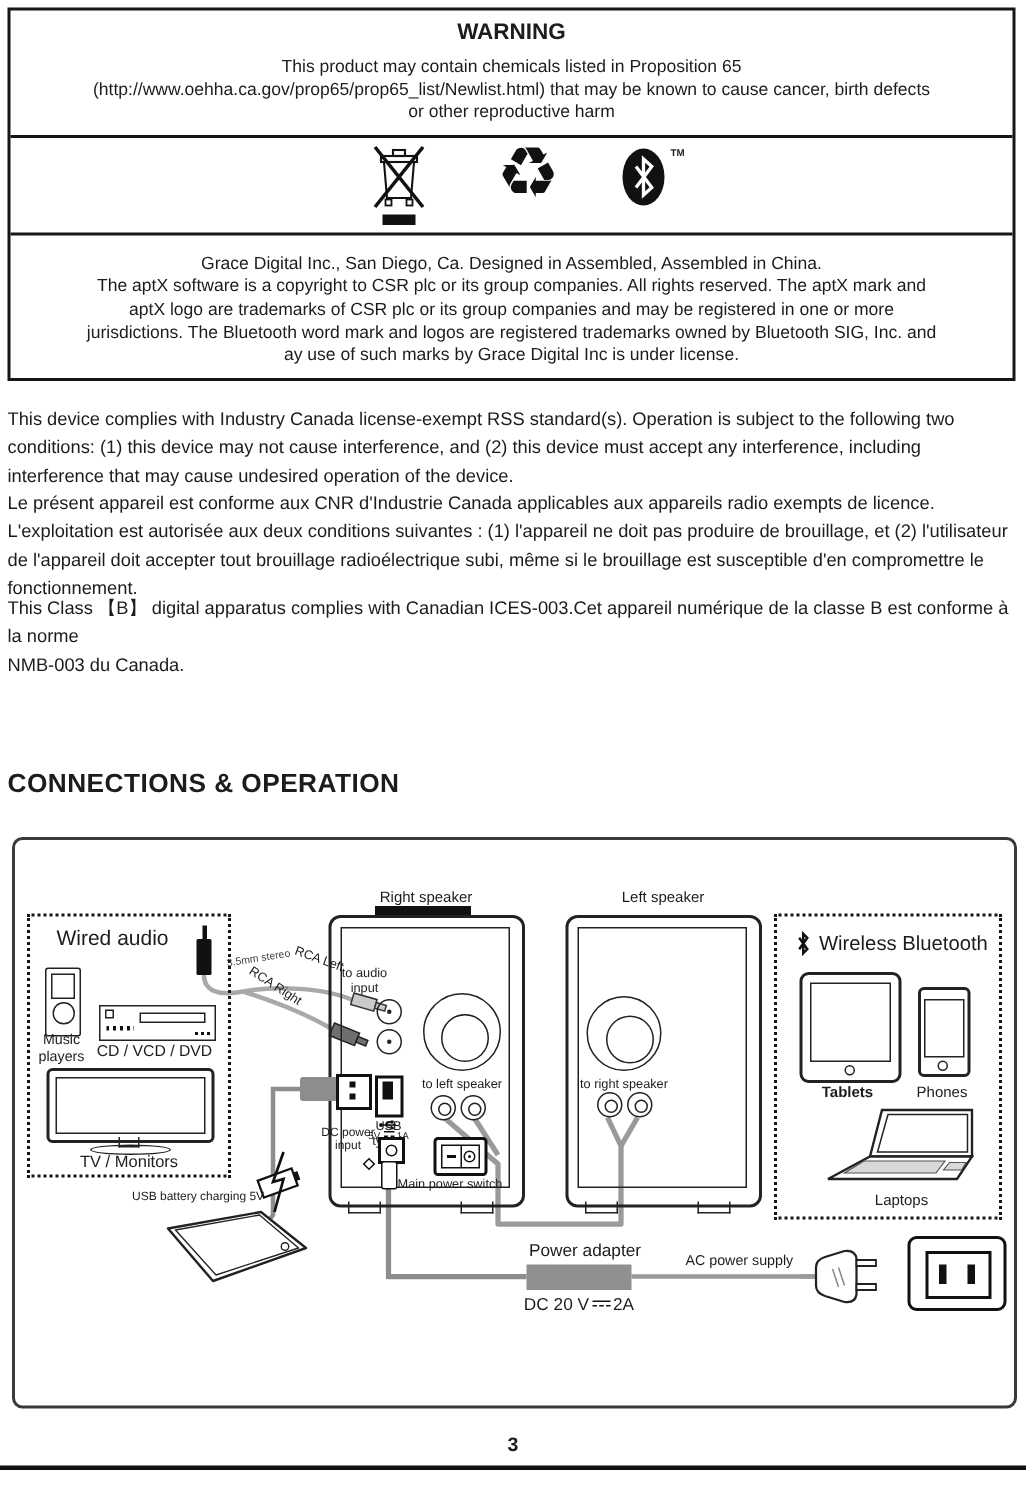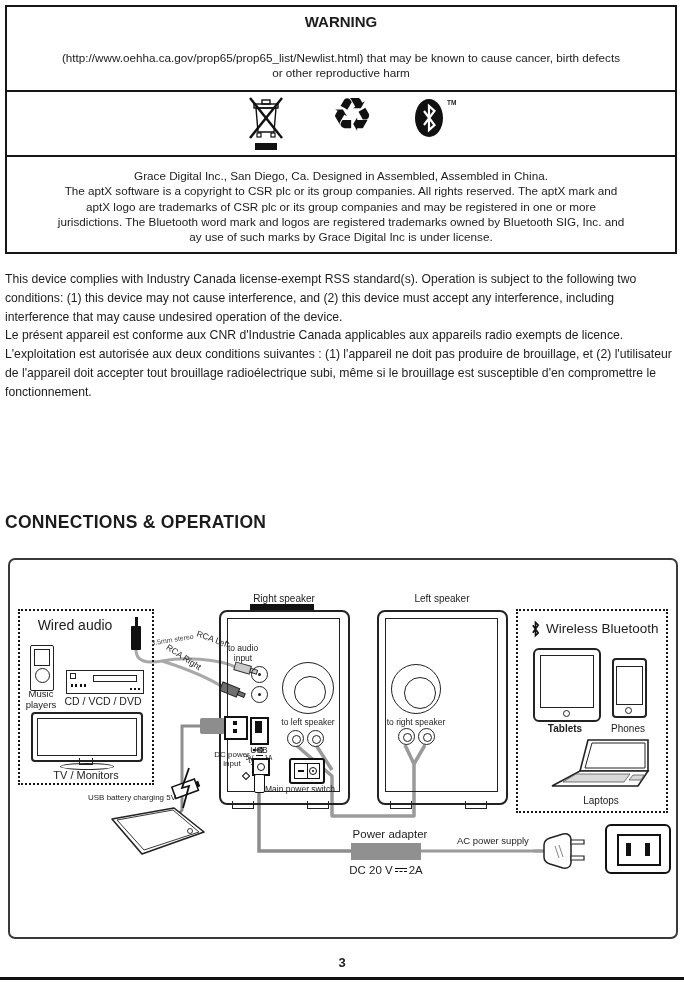--- a/index.html
+++ b/index.html
@@ -20,21 +20,22 @@
   svg{display:block;}
 </style>
 </head>
 <body>
 
 <div class="page">
 
   <div class="abs box2" style="left:5px;top:5px;width:668px;height:245px;">
 
     <div class="abs ctr" style="left:0;top:6px;width:668px;">
-      <div class="b" style="font-size:15px;margin-bottom:20px;">WARNING</div>
+      <div class="b" style="font-size:15px;margin-bottom:7px;">WARNING</div>
+      <div style="font-size:11.7px;line-height:15px;">This product may contain chemicals listed in Proposition 65</div>
       <div style="font-size:11.7px;line-height:15px;">(http://www.oehha.ca.gov/prop65/prop65_list/Newlist.html) that may be known to cause cancer, birth defects</div>
       <div style="font-size:11.7px;line-height:15px;">or other reproductive harm</div>
     </div>
 
     <div class="abs" style="left:0;top:83px;width:668px;height:2px;background:#161616;"></div>
 
     <div class="abs" style="left:242px;top:88px;width:34px;height:57px;">
       <svg width="34" height="57" viewBox="0 0 34 57">
         <rect x="13" y="5" width="8" height="4" fill="none" stroke="#111" stroke-width="1.4"></rect>
         <rect x="5" y="9" width="24" height="4" fill="none" stroke="#111" stroke-width="1.4"></rect>
@@ -64,20 +65,24 @@
       <div>jurisdictions. The Bluetooth word mark and logos are registered trademarks owned by Bluetooth SIG, Inc. and</div>
       <div>ay use of such marks by Grace Digital Inc is under license.</div>
     </div>
   </div>
 
   <div class="abs" style="left:5px;top:270px;width:676px;font-size:12.2px;line-height:18.8px;">
     <div>This device complies with Industry Canada license-exempt RSS standard(s). Operation is subject to the following two conditions: (1) this device may not cause interference, and (2) this device must accept any interference, including interference that may cause undesired operation of the device.</div>
     <div>Le présent appareil est conforme aux CNR d'Industrie Canada applicables aux appareils radio exempts de licence. L'exploitation est autorisée aux deux conditions suivantes : (1) l'appareil ne doit pas produire de brouillage, et (2) l'utilisateur de l'appareil doit accepter tout brouillage radioélectrique subi, même si le brouillage est susceptible d'en compromettre le fonctionnement.</div>
   </div>
 
+  <div class="abs" style="left:5px;top:396px;width:676px;font-size:12.2px;line-height:18.8px;">
+    <div>This Class 【B】 digital apparatus complies with Canadian ICES-003.Cet appareil numérique de la classe B est conforme à la norme</div>
+    <div>NMB-003 du Canada.</div>
+  </div>
 
   <div class="abs b" style="left:5px;top:512px;font-size:17.5px;letter-spacing:0.3px;">CONNECTIONS &amp; OPERATION</div>
 
   <div class="abs" style="left:8px;top:558px;width:666px;height:377px;border:2px solid #3a3a3a;border-radius:7px;">
 
     <svg class="abs" style="left:0;top:0;" width="666" height="377" viewBox="0 0 666 377">
 
       <path d="M126,90 C126,101 136,104 152,101 C172,97 208,98 228,108" fill="none" stroke="#a9a9a9" stroke-width="3"></path>
       <path d="M152,101 C168,106 196,116 216,129" fill="none" stroke="#a9a9a9" stroke-width="3"></path>
       <g transform="translate(226,102) rotate(16)">

